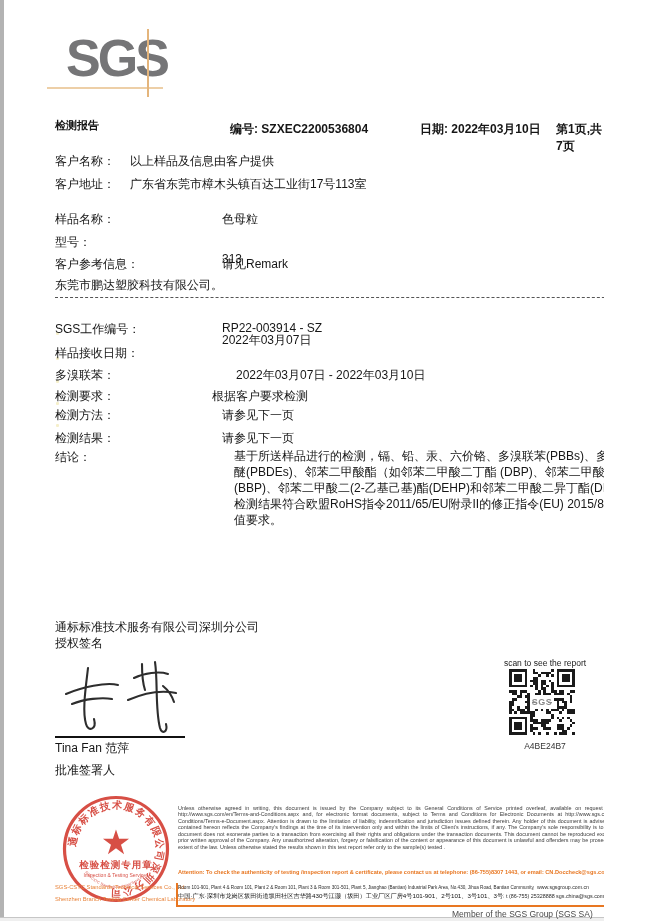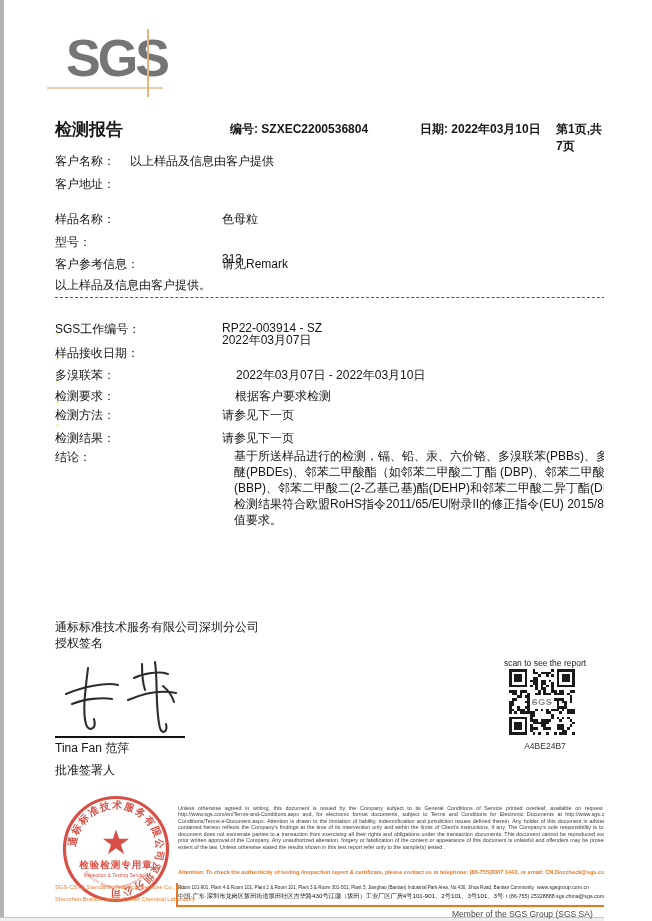--- a/index.html
+++ b/index.html
@@ -4,21 +4,21 @@
 <style>
   html,body{margin:0;padding:0;background:#ffffff;}
   .page{position:relative;width:604px;height:921px;background:#fff;overflow:hidden;
         font-family:"Liberation Sans","DejaVu Sans",sans-serif;color:#161616;}
   .abs{position:absolute;}
   .edge-left{left:0;top:0;width:4px;height:921px;background:#b3b3b3;}
   .edge-bottom{left:0;top:917px;width:652px;height:4px;background:#efefef;border-top:1px solid #c6c6c6;}
   .logo{left:66px;top:28px;font-size:52px;font-weight:bold;letter-spacing:-3px;color:#757577;}
   .logo-hline{left:47px;top:87px;width:116px;height:2px;background:#edcfa7;}
   .logo-vline{left:147px;top:29px;width:2px;height:68px;background:#e4b57c;}
-  .title{left:55px;top:118px;font-size:17px;font-weight:bold;}
+  .title{left:55px;top:118px;font-size:11px;font-weight:bold;}
   .hmeta{top:121px;font-size:12px;font-weight:600;}
   .lbl{left:55px;font-size:12px;}
   .val{font-size:12px;}
   .dash-sep{left:55px;top:297px;width:585px;border-top:1px dashed #555;}
   .conc{left:234px;top:448px;width:418px;font-size:12px;line-height:16px;}
   .sig-underline{left:55px;top:736px;width:130px;height:2px;background:#111;}
   .qr-label{left:495px;top:658px;width:100px;text-align:center;font-size:8.5px;color:#222;}
   .qr-code-text{left:495px;top:741px;width:100px;text-align:center;font-size:8.5px;color:#333;}
   .legal{left:178px;top:805px;width:470px;font-size:5.4px;line-height:6.45px;color:#3c3c3c;text-align:justify;}
   .attention{left:178px;top:869px;width:470px;font-size:5.6px;line-height:7.2px;font-weight:bold;color:#e87722;}
@@ -47,45 +47,46 @@
   <div class="abs logo-vline"></div>
 
   <div class="abs title">检测报告</div>
   <div class="abs hmeta" style="left:230px;">编号: SZXEC2200536804</div>
   <div class="abs hmeta" style="left:420px;">日期: 2022年03月10日</div>
   <div class="abs hmeta" style="left:556px;">第1页,共7页</div>
 
   <div class="abs lbl" style="top:153px;">客户名称：</div>
   <div class="abs val" style="left:130px;top:153px;">以上样品及信息由客户提供</div>
   <div class="abs lbl" style="top:176px;">客户地址：</div>
+  <div class="abs val" style="left:130px;top:176px;">广东省东莞市樟木头镇百达工业街17号113室</div>
 
   <div class="abs lbl" style="top:211px;">样品名称：</div>
   <div class="abs val" style="left:222px;top:211px;">色母粒</div>
   <div class="abs lbl" style="top:234px;">型号：</div>
   <div class="abs val" style="left:222px;top:252px;">313</div>
   <div class="abs lbl" style="top:256px;">客户参考信息：</div>
   <div class="abs val" style="left:222px;top:256px;">请见Remark</div>
-  <div class="abs lbl" style="top:277px;">以上样品及信息由客户提供。</div>
+  <div class="abs lbl" style="top:277px;">东莞市鹏达塑胶科技有限公司。</div>
 
   <div class="abs dash-sep"></div>
 
   <div class="abs wm-dot" style="left:56px;top:332px;"></div>
   <div class="abs wm-dot" style="left:56px;top:357px;"></div>
   <div class="abs wm-dot" style="left:56px;top:380px;"></div>
   <div class="abs wm-dot" style="left:56px;top:402px;"></div>
   <div class="abs wm-dot" style="left:56px;top:424px;"></div>
 
   <div class="abs lbl" style="top:321px;">SGS工作编号：</div>
   <div class="abs val" style="left:222px;top:321px;">RP22-003914 - SZ</div>
   <div class="abs lbl" style="top:345px;">样品接收日期：</div>
   <div class="abs val" style="left:222px;top:332px;">2022年03月07日</div>
   <div class="abs lbl" style="top:367px;">多溴联苯：</div>
   <div class="abs val" style="left:236px;top:367px;">2022年03月07日 - 2022年03月10日</div>
   <div class="abs lbl" style="top:388px;">检测要求：</div>
-  <div class="abs val" style="left:235px;top:388px;">根据客户要求检测</div>
+  <div class="abs val" style="left:212px;top:388px;">根据客户要求检测</div>
   <div class="abs lbl" style="top:407px;">检测方法：</div>
   <div class="abs val" style="left:222px;top:407px;">请参见下一页</div>
   <div class="abs lbl" style="top:430px;">检测结果：</div>
   <div class="abs val" style="left:222px;top:430px;">请参见下一页</div>
 
   <div class="abs lbl" style="top:449px;">结论：</div>
   <div class="abs conc">基于所送样品进行的检测，镉、铅、汞、六价铬、多溴联苯(PBBs)、多溴二苯醚(PBDEs)、邻苯二甲酸酯（如邻苯二甲酸二丁酯 (DBP)、邻苯二甲酸丁苄酯(BBP)、邻苯二甲酸二(2-乙基己基)酯(DEHP)和邻苯二甲酸二异丁酯(DIBP)）的检测结果符合欧盟RoHS指令2011/65/EU附录II的修正指令(EU) 2015/863的限值要求。</div>
 
   <div class="abs" style="left:55px;top:619px;font-size:12px;">通标标准技术服务有限公司深圳分公司</div>
   <div class="abs" style="left:55px;top:635px;font-size:12px;">授权签名</div>

